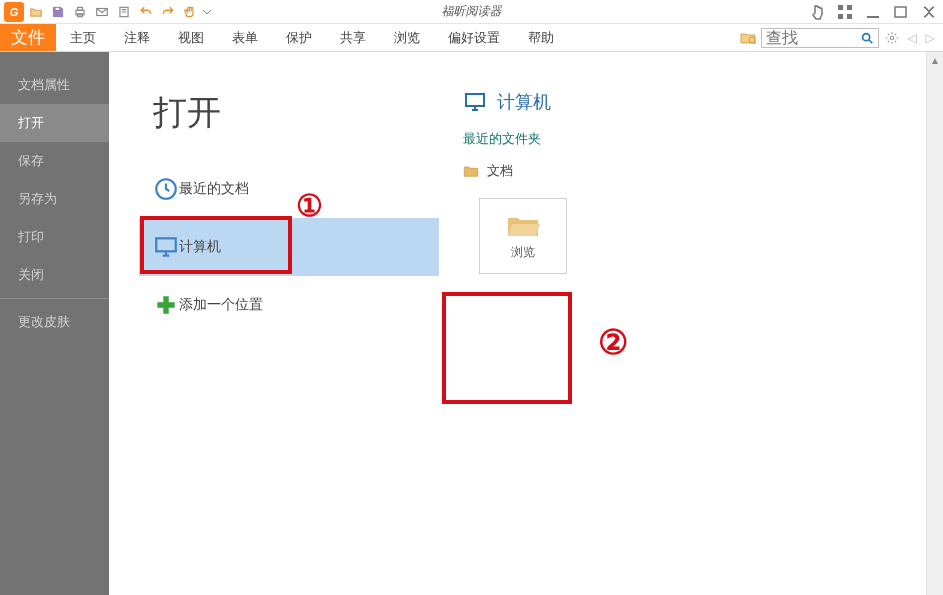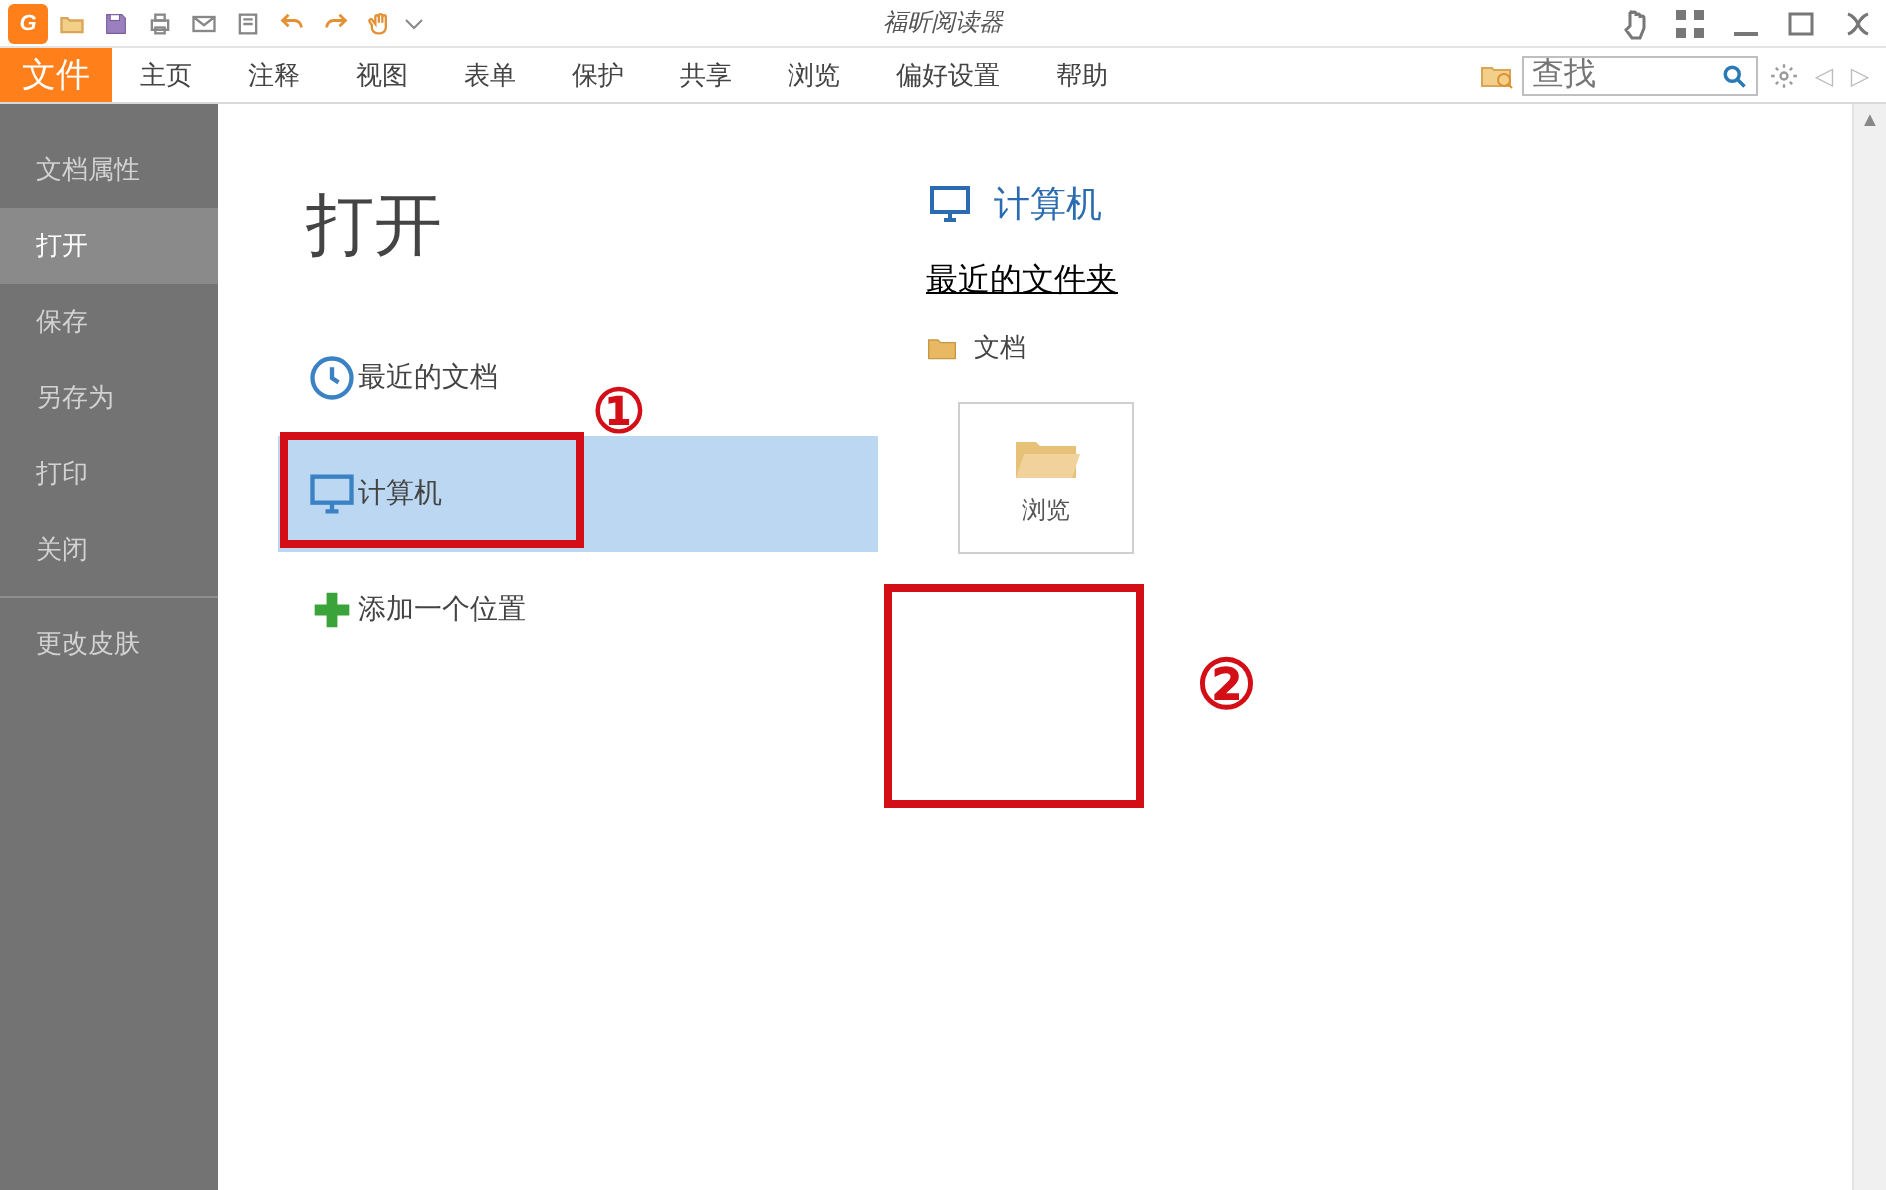--- a/index.html
+++ b/index.html
@@ -35,21 +35,21 @@
     .side .sep { height:1px; background:#8f8f8f; margin:4px 0; }
 
     .mid { width:330px; background:#fff; display:flex; flex-direction:column; position:relative; }
     .mid h1 { font-size:34px; font-weight:300; color:#444; padding:38px 0 24px 44px; }
     .opt { height:58px; margin-left:30px; padding-left:14px; display:flex; align-items:center; font-size:14px; color:#444; cursor:pointer; }
     .opt.sel { background:#bcd7f2; }
     .opt .ic { width:26px; height:26px; display:flex; align-items:center; justify-content:center; }
 
     .rt { flex:1; background:#fff; padding:38px 0 0 24px; position:relative; }
     .rt .head { display:flex; align-items:center; gap:10px; font-size:18px; color:#2b6cb0; margin-bottom:16px; }
-    .rt .sub { font-size:16px; color:#000000; margin-bottom:10px;text-decoration:underline; }
+    .rt .sub { font-size:13px; color:#0f766e; margin-bottom:10px; }
     .rt .folder { display:flex; align-items:center; gap:8px; font-size:13px; color:#444; padding:4px 0; cursor:pointer; }
     .browse-box { width:88px; height:76px; border:1px solid #cfcfcf; display:flex; flex-direction:column; align-items:center; justify-content:center; gap:6px; font-size:12px; color:#555; cursor:pointer; margin-top:14px; margin-left:16px; }
     .browse-box .fld { width:34px; height:26px; }
 
     .scrollbar { position:absolute; right:0; top:52px; bottom:0; width:17px; background:#f0f0f0; border-left:1px solid #e2e2e2; }
     .scrollbar .sbtn { height:17px; display:flex; align-items:center; justify-content:center; color:#888; font-size:10px; }
 
     
     .anno { position:absolute; border:4px solid #d40e17; pointer-events:none; }
     .hand { position:absolute; color:#d40e17; font-family:"Comic Sans MS",cursive; font-weight:bold; pointer-events:none; }

